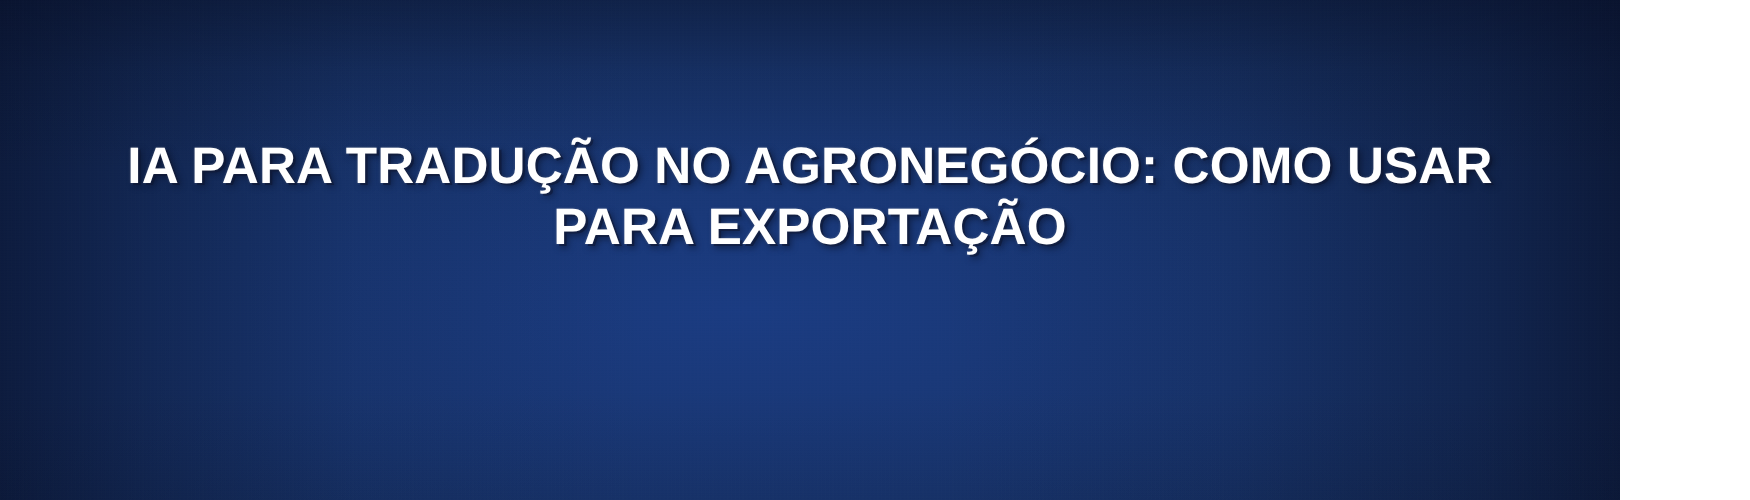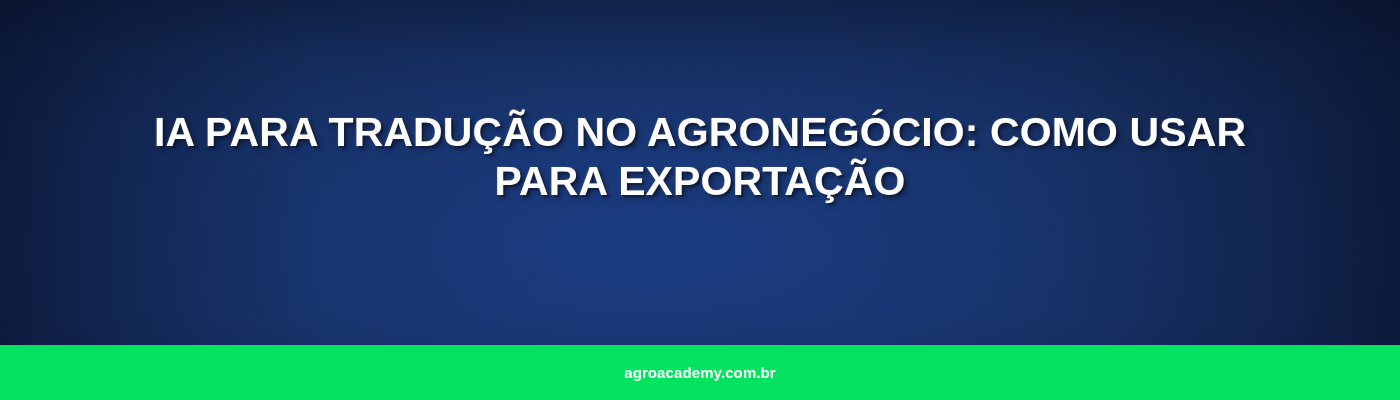--- a/index.html
+++ b/index.html
@@ -4,21 +4,21 @@
 <title>Banner</title>
 <style>
   html, body {
     margin: 0;
     padding: 0;
     background: #ffffff;
   }
 
   #banner {
     position: relative;
-    width: 1400px;
+    width: 1296px;
     height: 400px;
     overflow: hidden;
     font-family: "Liberation Sans", sans-serif;
     -webkit-font-smoothing: antialiased;
   }
 
   
   .bg-base {
     position: absolute;
     inset: 0;
@@ -140,17 +140,14 @@
   <div class="bg-base"></div>
   <div class="bg-glow"></div>
   <div class="bg-vignette-h"></div>
   <div class="bg-vignette-v"></div>
   <div class="bg-noise"></div>
 
   <div class="title-wrap">
     <h1 class="title"><span>IA PARA TRADUÇÃO NO AGRONEGÓCIO: COMO USAR PARA</span> <span>EXPORTAÇÃO</span></h1>
   </div>
 
-  <div class="footer-bar">
-    <span class="footer-text">agroacademy.com.br</span>
-  </div>
 
 </div>
 
 </body></html>

